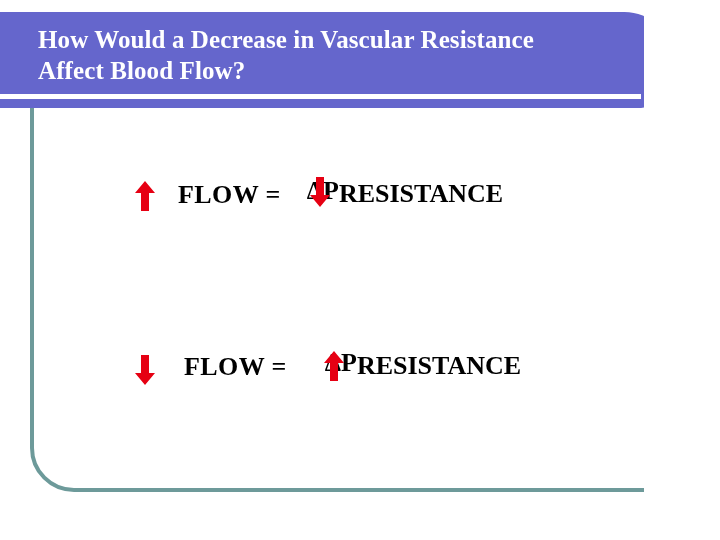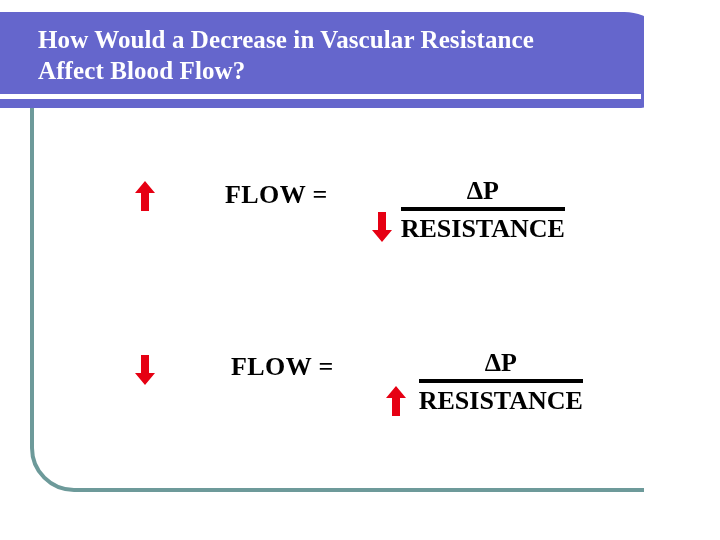--- a/index.html
+++ b/index.html
@@ -68,21 +68,20 @@
     font-size: 25px;
     line-height: 31px;
     letter-spacing: 0.1px;
   }
 
   
   .eq {
     position: absolute;
     display: flex;
     align-items: flex-start;
-    gap: 47px;
   }
   .eq1 { left: 128px; top: 176px; }
   .eq2 { left: 128px; top: 348px; }
 
   .lead-arrow {
     width: 34px;
     display: flex;
     justify-content: center;
     padding-top: 4px;
   }
@@ -96,21 +95,21 @@
     white-space: nowrap;
     padding-top: 4px;
     padding-left: 16px;
   }
   .eq2 .flow-label { padding-left: 22px; }
 
   
   .fraction {
     margin-left: 26px;
     display: flex;
-    flex-direction: column;
+    flex-direction: row;
     align-items: stretch;
   }
   .eq2 .fraction { margin-left: 38px; }
 
   .numerator {
     font-size: 26px;
     font-weight: bold;
     color: #000000;
     text-align: center;
     line-height: 30px;

